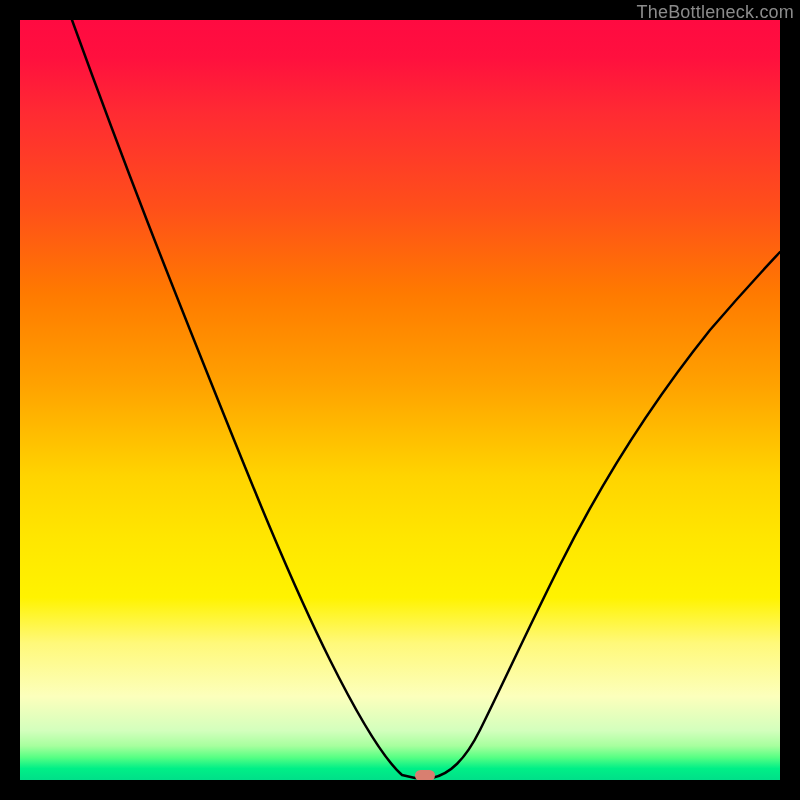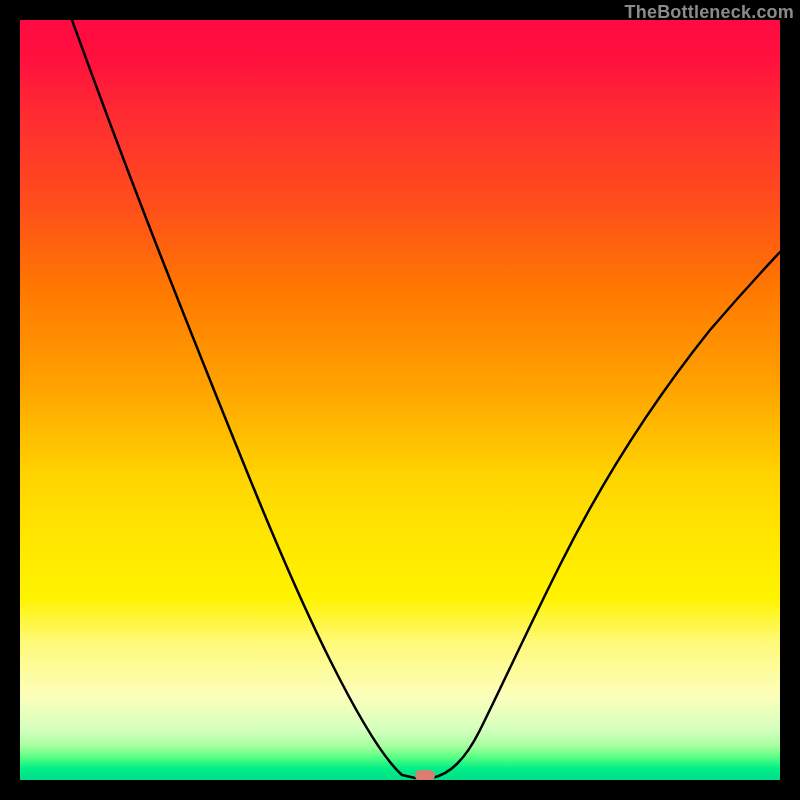--- a/index.html
+++ b/index.html
@@ -72,21 +72,21 @@
     border-radius: 7px;
     background: #d87f70;
   }
   .watermark {
     position: absolute;
     top: 2px;
     right: 6px;
     color: #8b8b8b;
     font-size: 18px;
     letter-spacing: 0.2px;
-    font-weight: 700;
+    font-weight: 400;
   }
 </style>
 </head>
 <body>
 
 <div class="frame">
 
   <div class="plot">
 
     <div class="gradient"></div>

